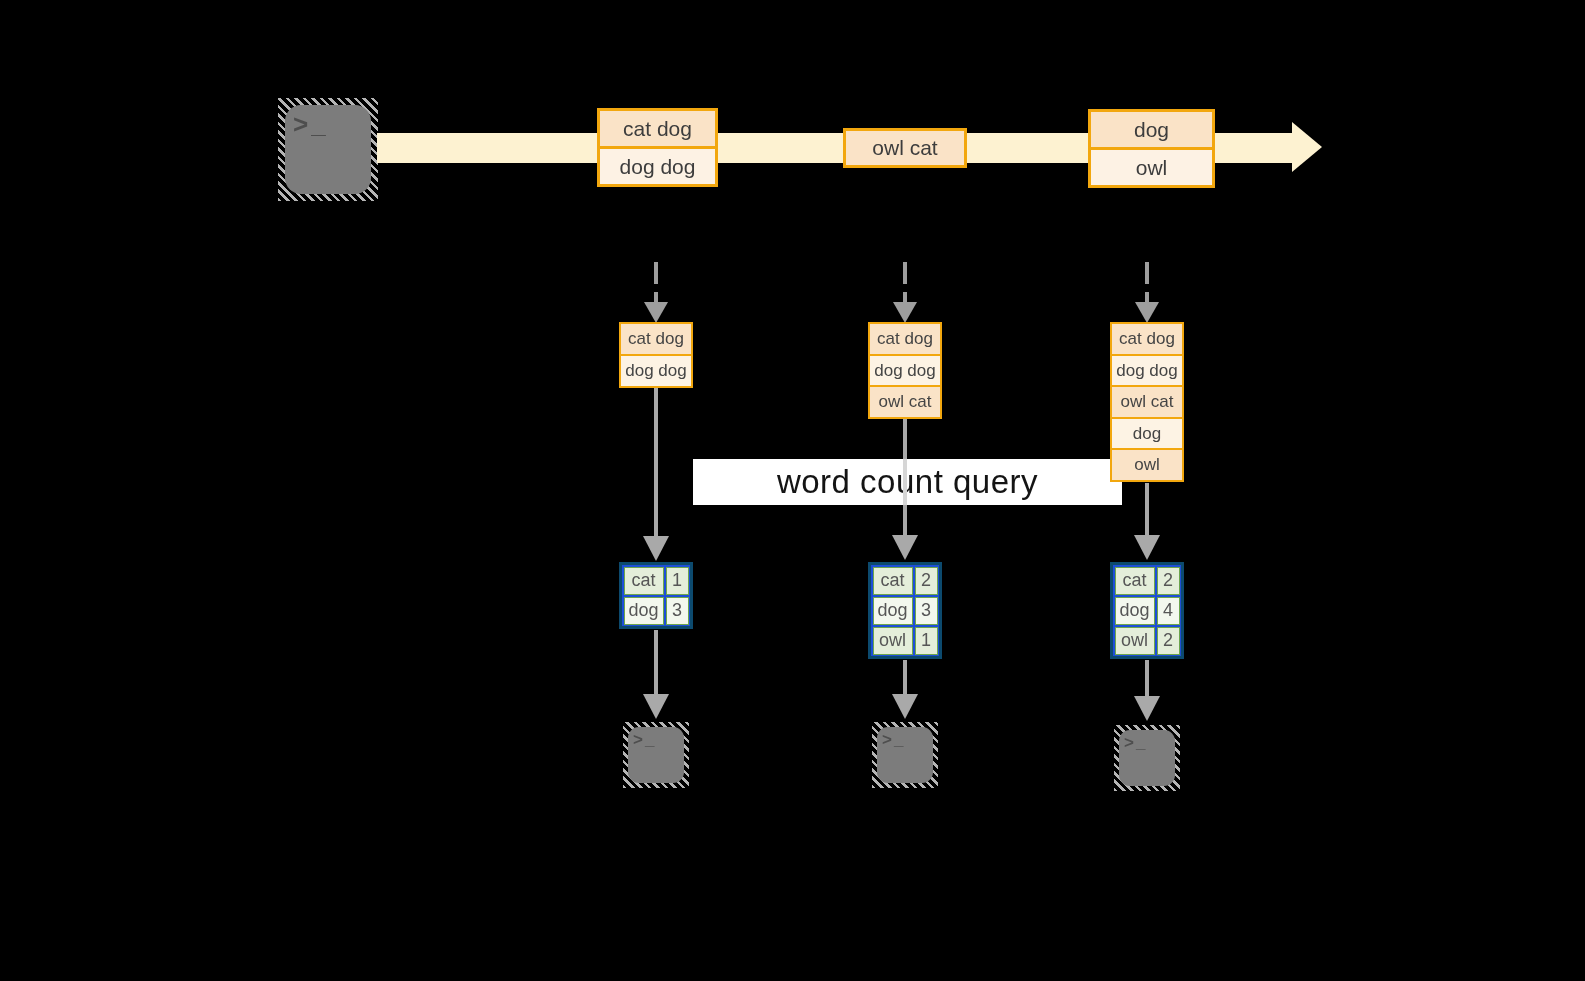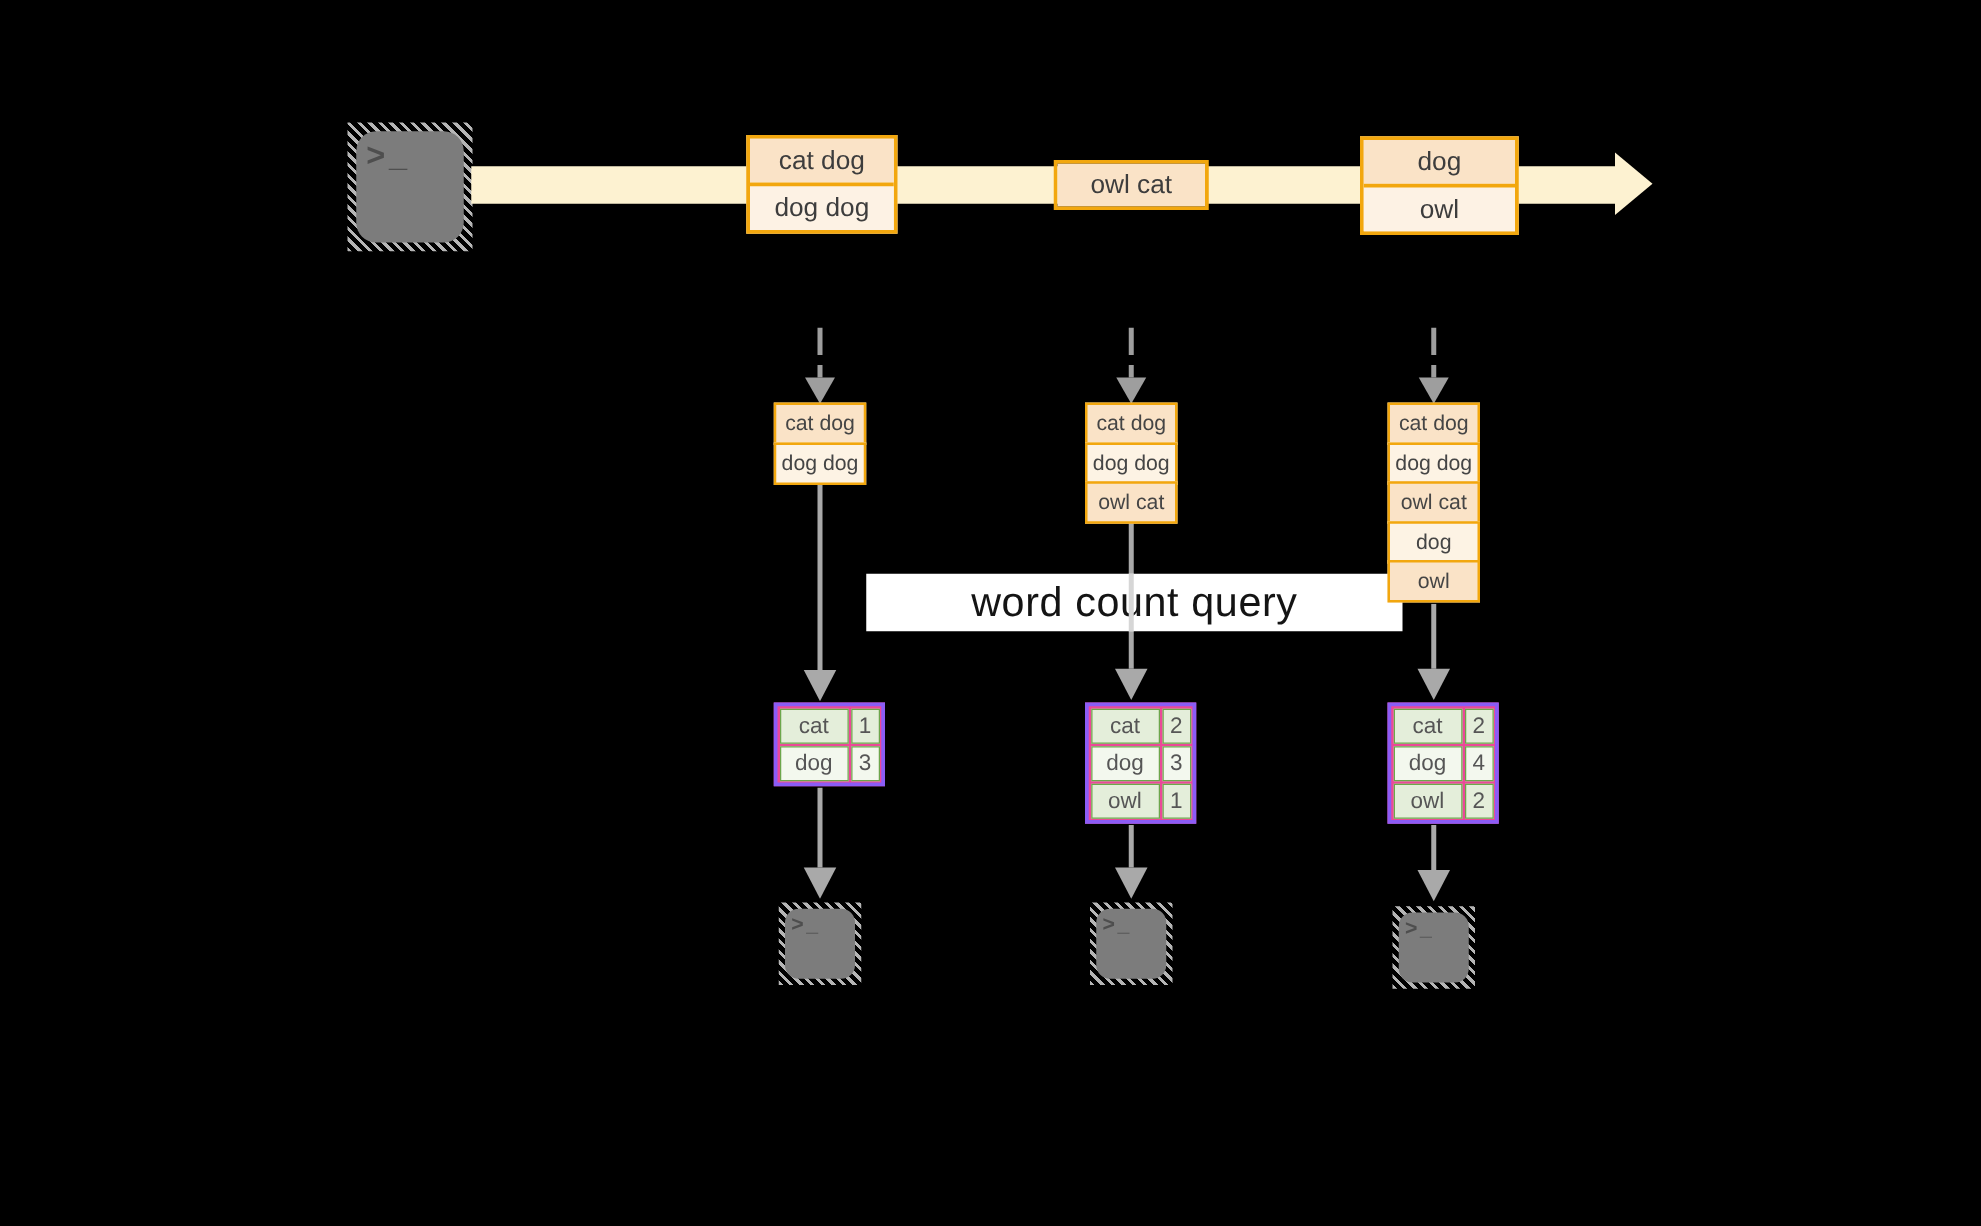--- a/index.html
+++ b/index.html
@@ -39,21 +39,21 @@
   
   .arrow{position:absolute;z-index:0;}
 
   
   .qlabel{position:absolute;left:693px;top:459px;width:429px;height:46px;background:#ffffff;
           z-index:3;display:flex;align-items:center;justify-content:center;
           font-size:33px;color:#141414;letter-spacing:0.5px;}
   .qlabel-line{position:absolute;left:903px;top:459px;width:4px;height:46px;background:#d6d6d6;z-index:4;}
 
   
-  .gtable{position:absolute;width:89px;border:3px solid #8b5cf6;background:#ec4899;
+  .gtable{position:absolute;width:74px;border:3px solid #0c4a6e;background:#1d4ed8;
           padding:1.5px;box-sizing:border-box;z-index:2;}
   .grow{display:grid;grid-template-columns:1fr 23px;gap:2px;}
   .grow + .grow{margin-top:2px;}
   .gcell{box-sizing:border-box;border:1.5px solid #6da64c;height:28px;display:flex;
          align-items:center;justify-content:center;font-size:18px;color:#565656;}
   .gcell.dark{background:#e4eeda}
   .gcell.light{background:#f3f8ee}
 </style>
 </head>
 <body>

